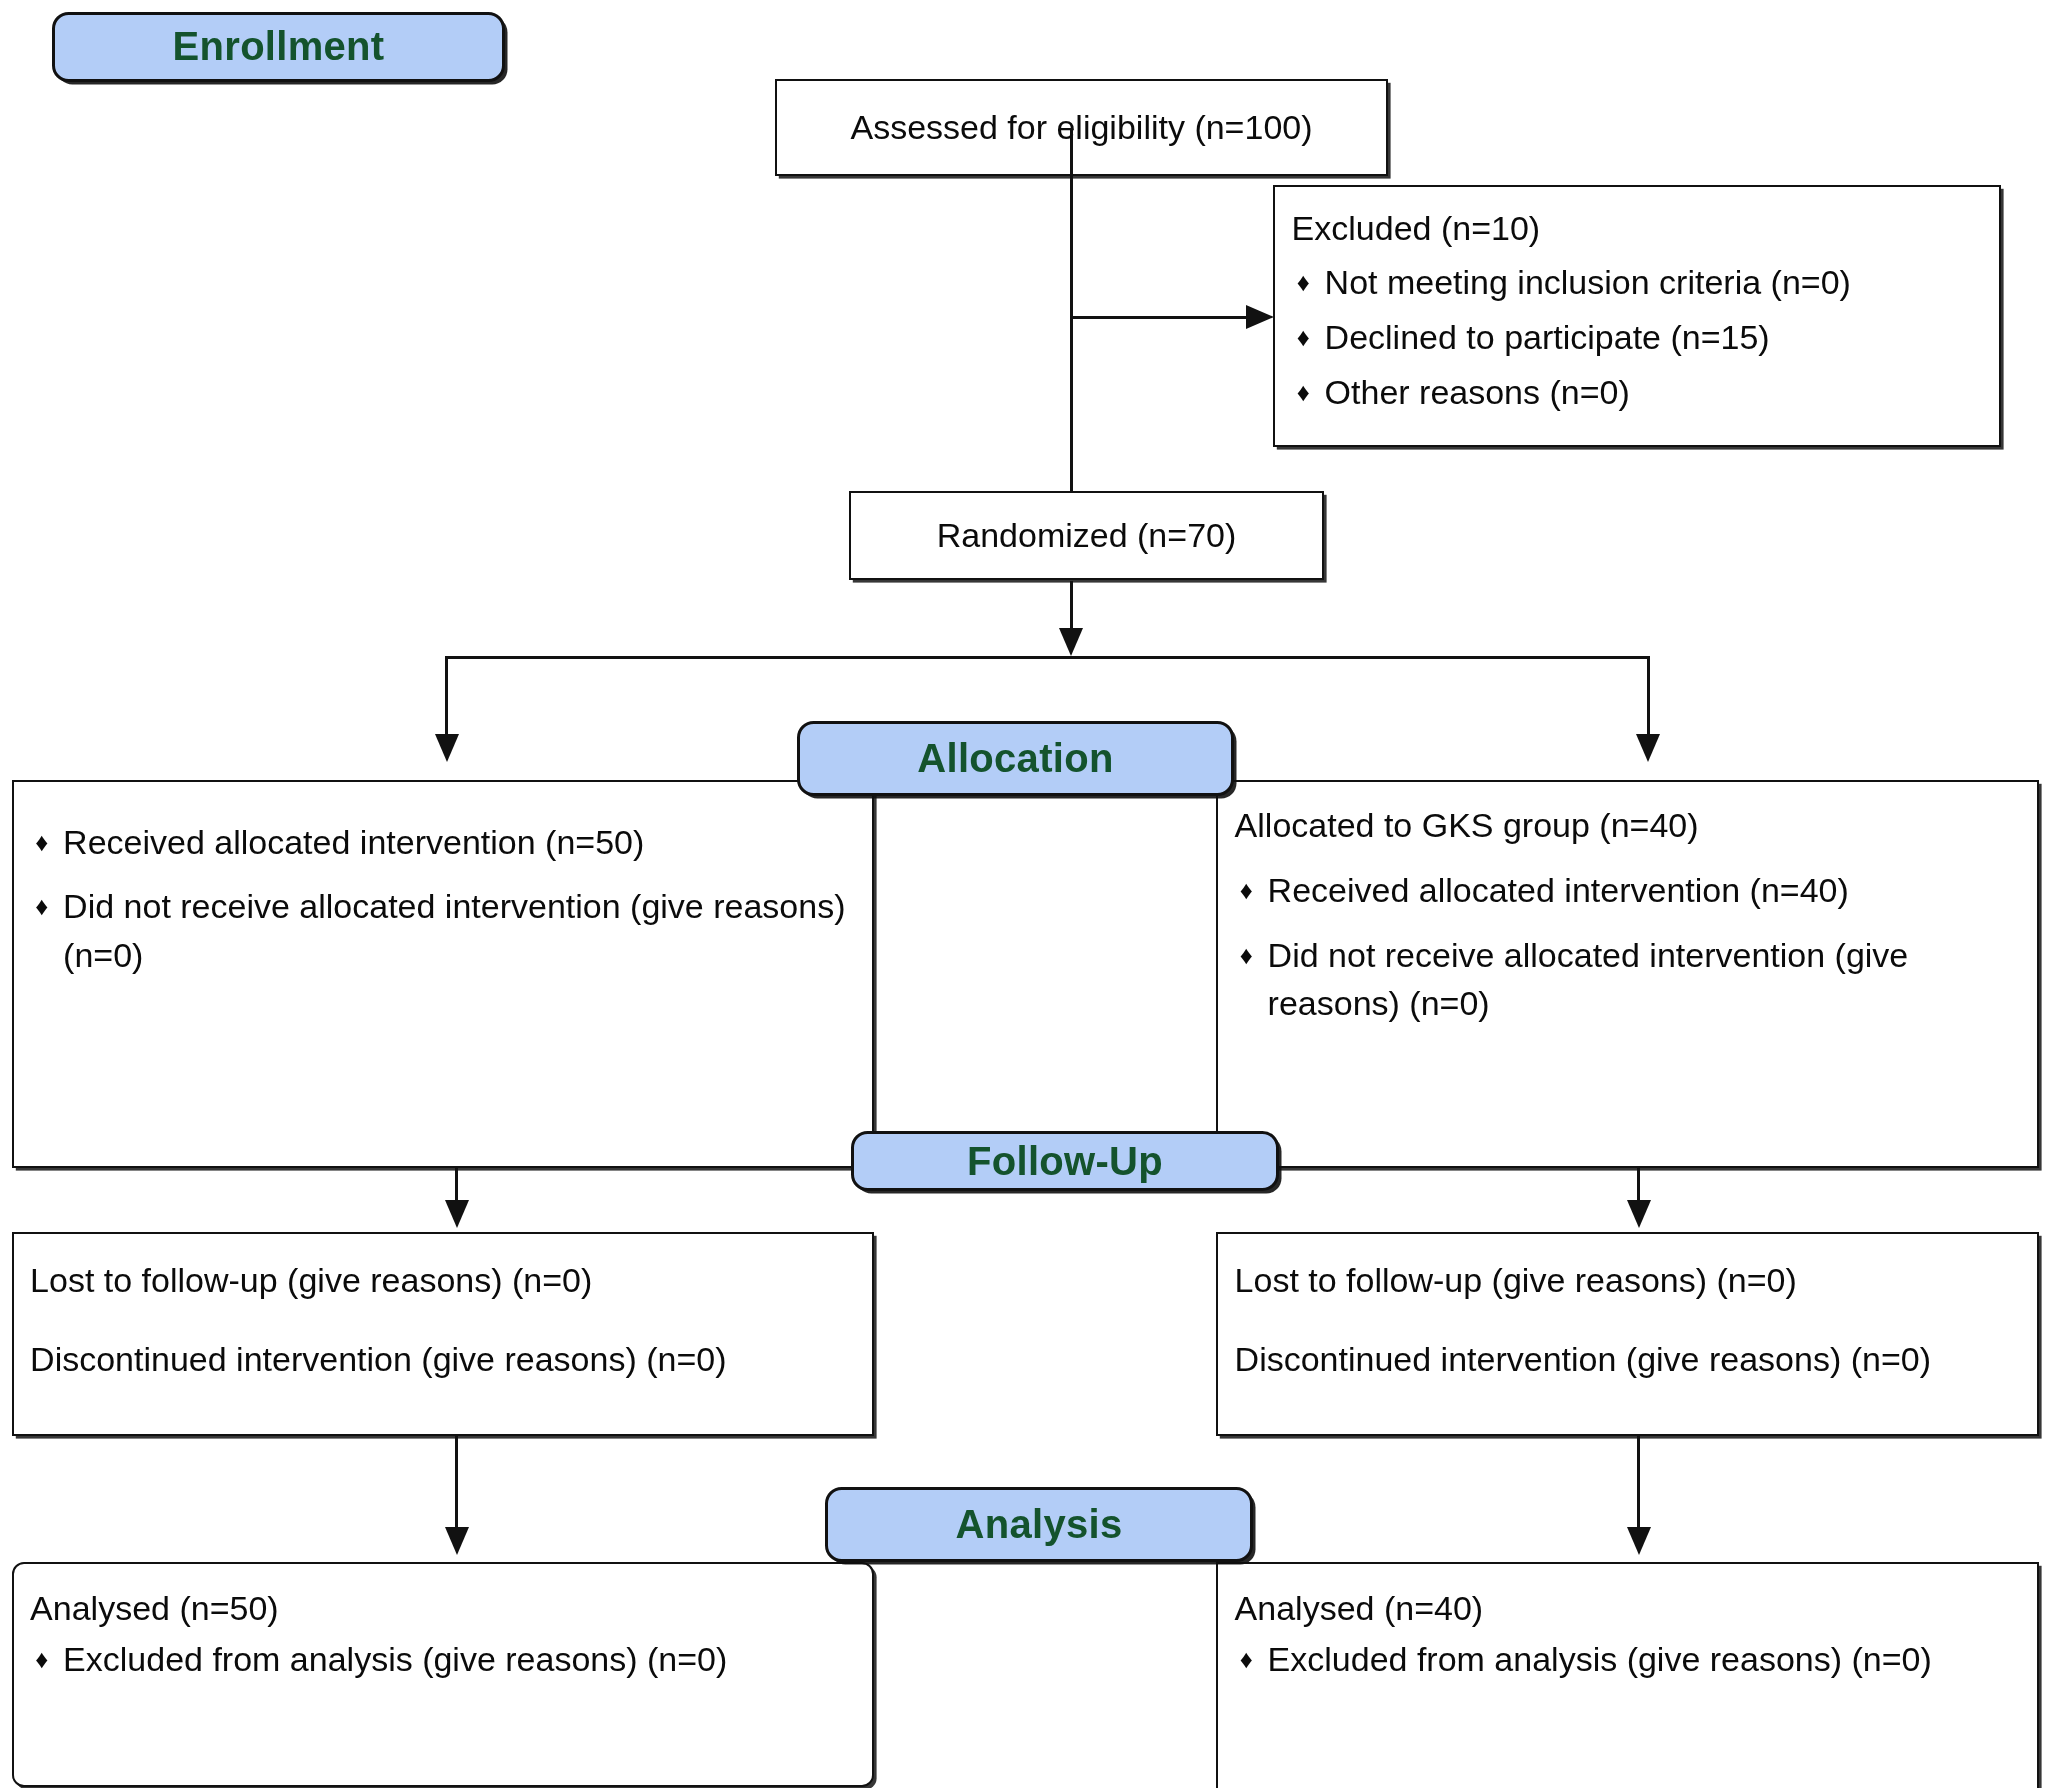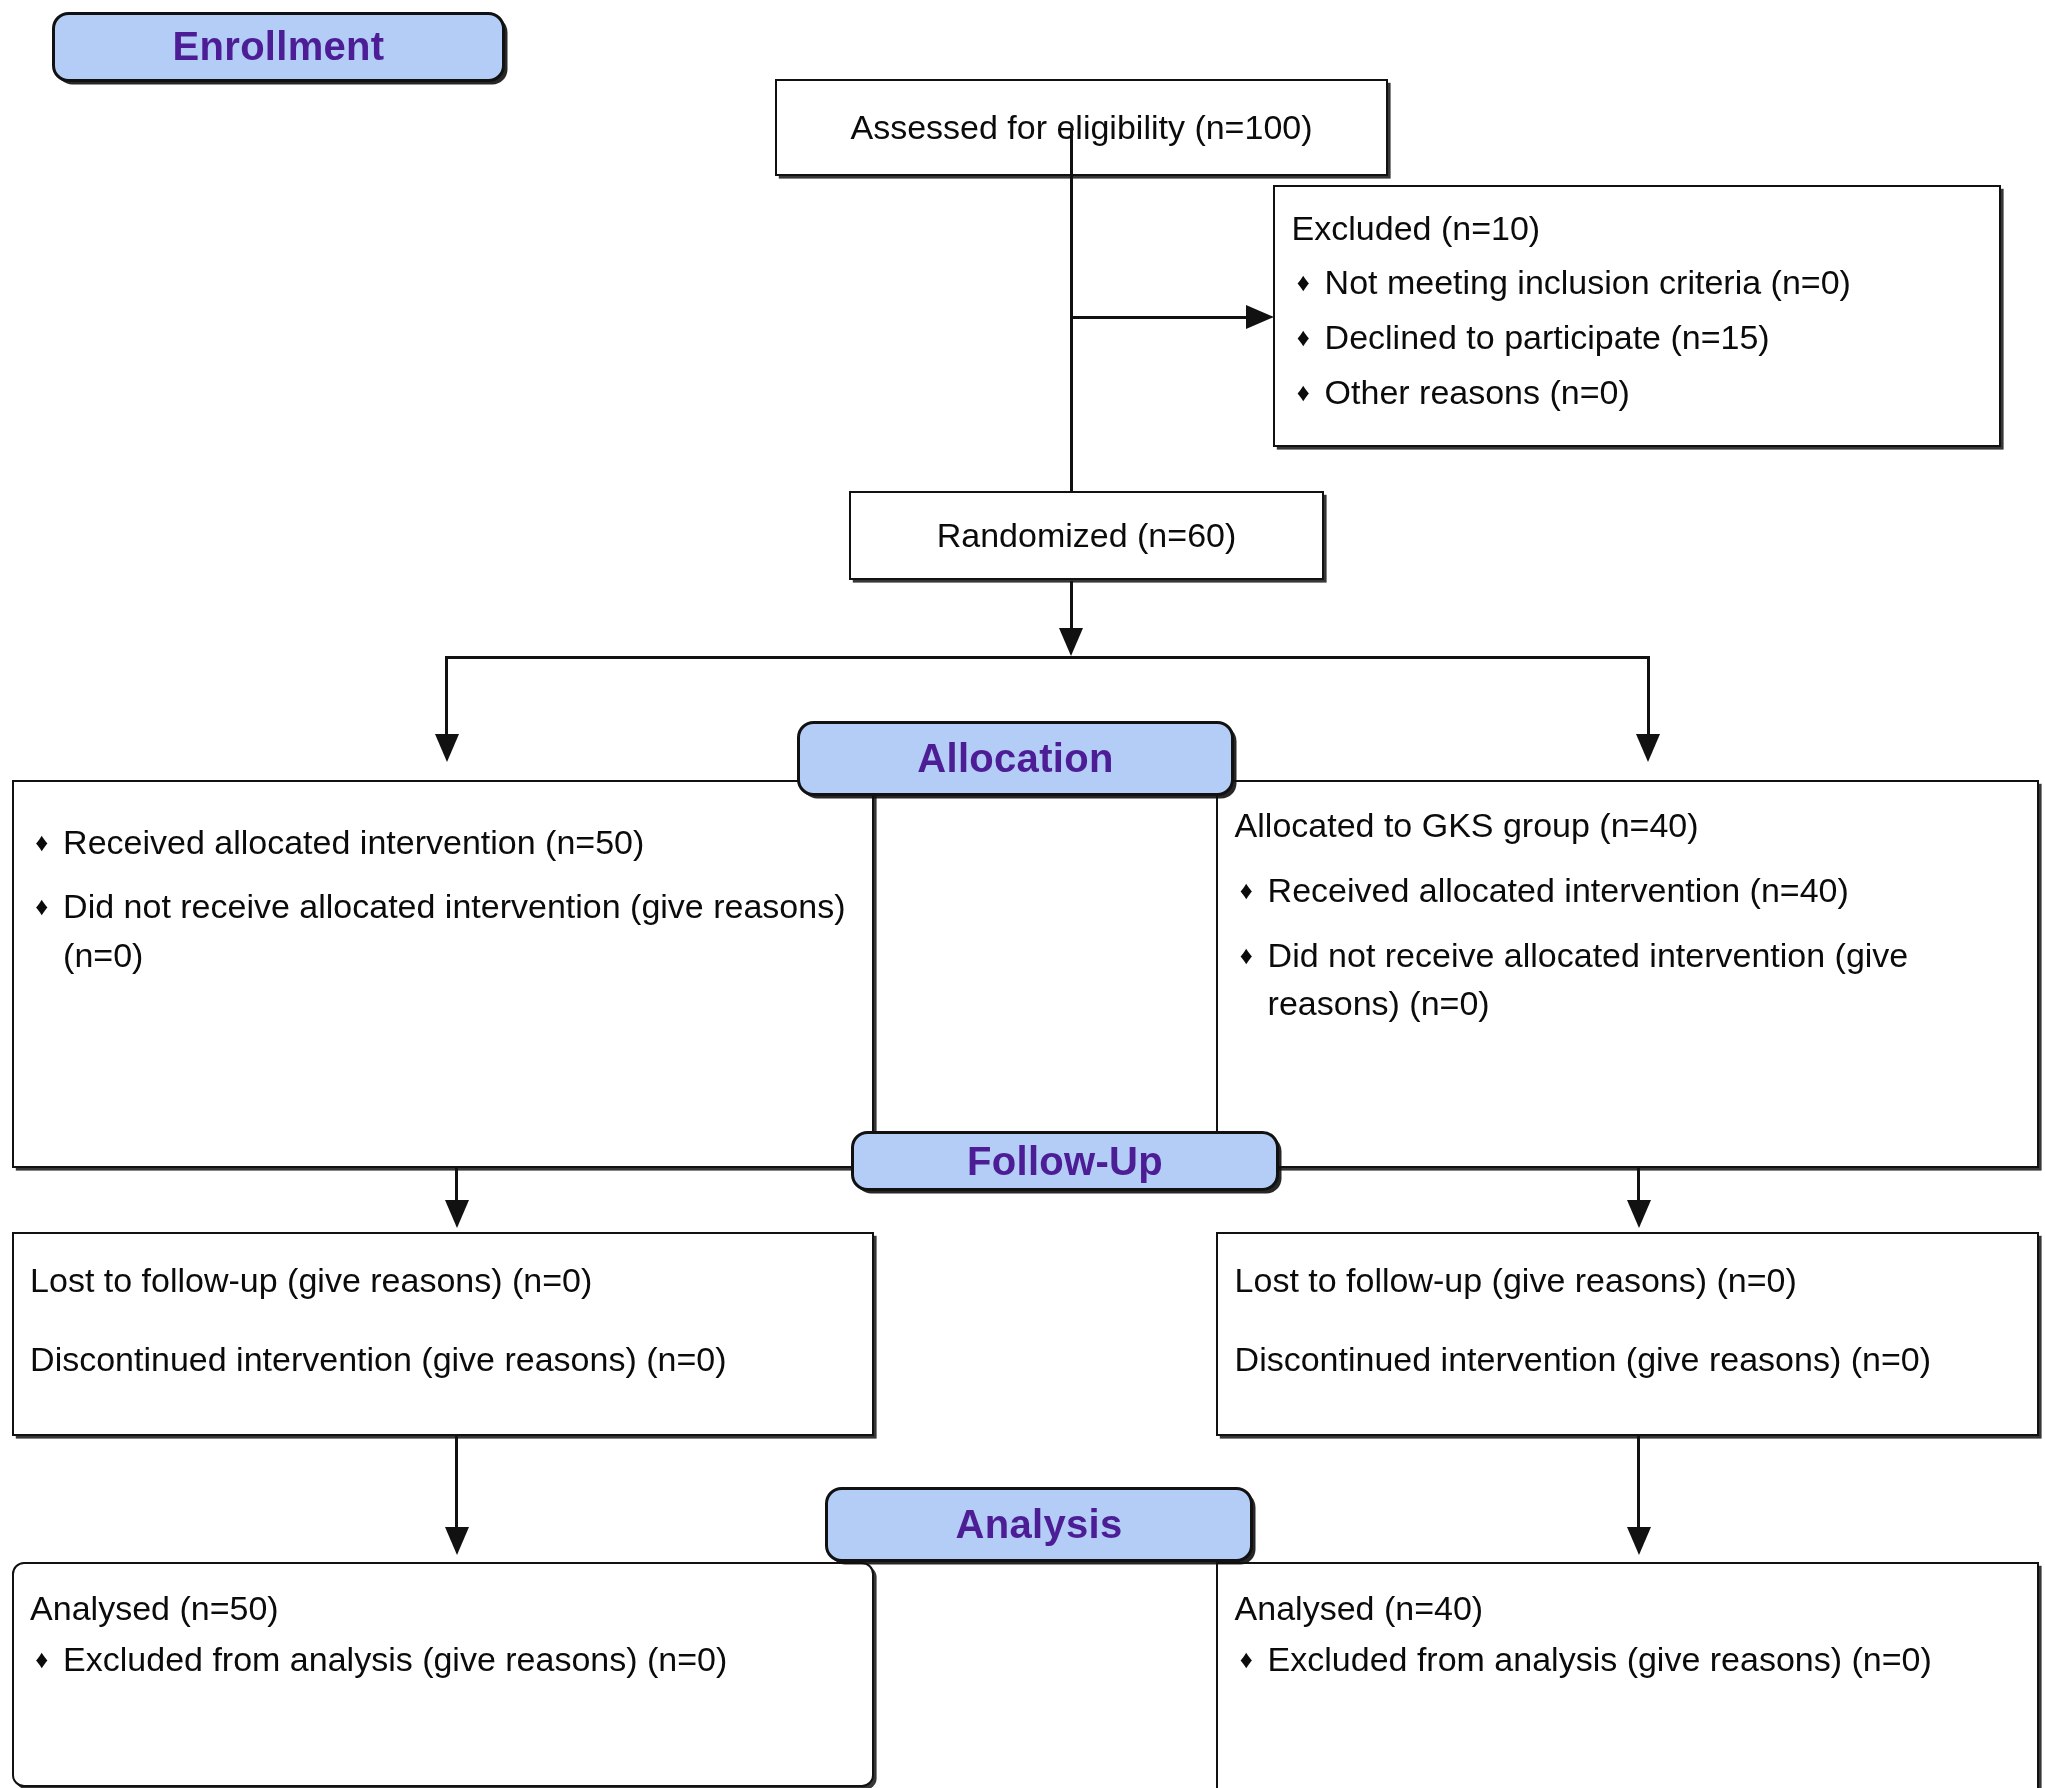--- a/index.html
+++ b/index.html
@@ -48,21 +48,21 @@
     border:3.2px solid #111111;
     border-radius:16.6px;
     box-shadow:3.8px 3.8px 0 -1.3px rgba(15,15,15,.9);
     display:flex;align-items:center;justify-content:center;
     z-index:40;
     box-sizing:border-box;
   }
   .badge span{
     font-size:40px;
     font-weight:bold;
-    color:#4c1d95;
+    color:#14532d;
     letter-spacing:0.3px;
   }
 
   
   .vline,.hline{position:absolute;background:#111111;z-index:5;}
   .vline{width:3.2px;}
   .hline{height:3.2px;}
   .arrow-down{
     position:absolute;width:0;height:0;z-index:6;
     border-left:12px solid transparent;
@@ -97,21 +97,21 @@
   <div class="box" style="left:1273px;top:185px;width:728px;height:262px;padding-top:16.6px;">
     <div class="line">Excluded (n=10)</div>
     <ul class="bullets">
       <li><span class="dia">♦</span><span>Not meeting inclusion criteria (n=0)</span></li>
       <li><span class="dia">♦</span><span>Declined to participate (n=15)</span></li>
       <li><span class="dia">♦</span><span>Other reasons (n=0)</span></li>
     </ul>
   </div>
 
   <div class="box center" style="left:849px;top:491px;width:475px;height:89px;">
-    <div class="line">Randomized (n=60)</div>
+    <div class="line">Randomized (n=70)</div>
   </div>
 
   <div class="vline" style="left:1070px;top:581px;width:3.2px;height:52px;"></div>
   <div class="arrow-down" style="left:1059px;top:628px;"></div>
 
   <div class="hline" style="left:445px;top:656px;width:1204px;height:3.2px;"></div>
 
   <div class="vline" style="left:445px;top:656px;width:3.2px;height:83px;"></div>
   <div class="arrow-down" style="left:435px;top:734px;"></div>
 

